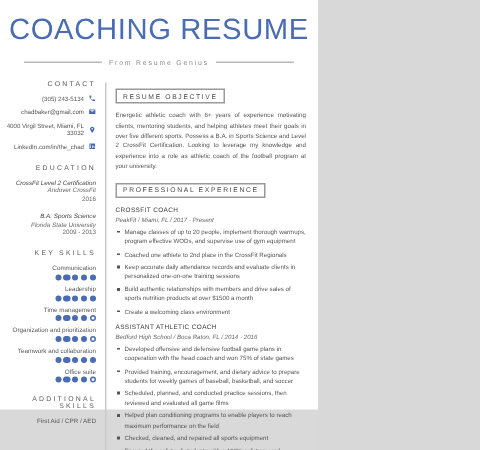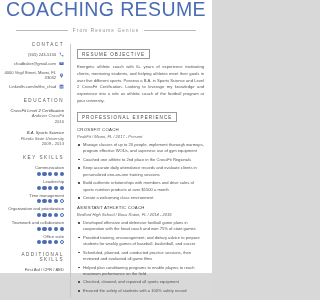--- a/index.html
+++ b/index.html
@@ -25,20 +25,21 @@
     left: 0;
     top: 0;
     width: 212px;
     height: 273px;
     background: #ffffff;
     box-sizing: border-box;
     padding: 0;
   }
   .title-block {
     text-align: center;
+    padding-top: 11px;
   }
   .doc-title {
     font-size: 19.5px;
     letter-spacing: 0.4px;
     color: #4a6cb3;
     font-weight: 400;
     line-height: 1;
   }
   .subtitle-row {
     display: flex;

